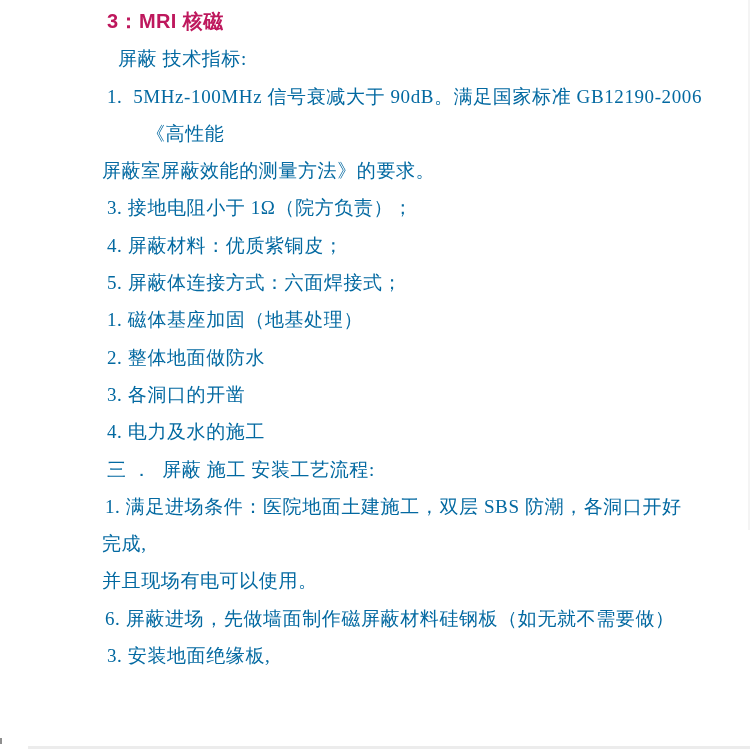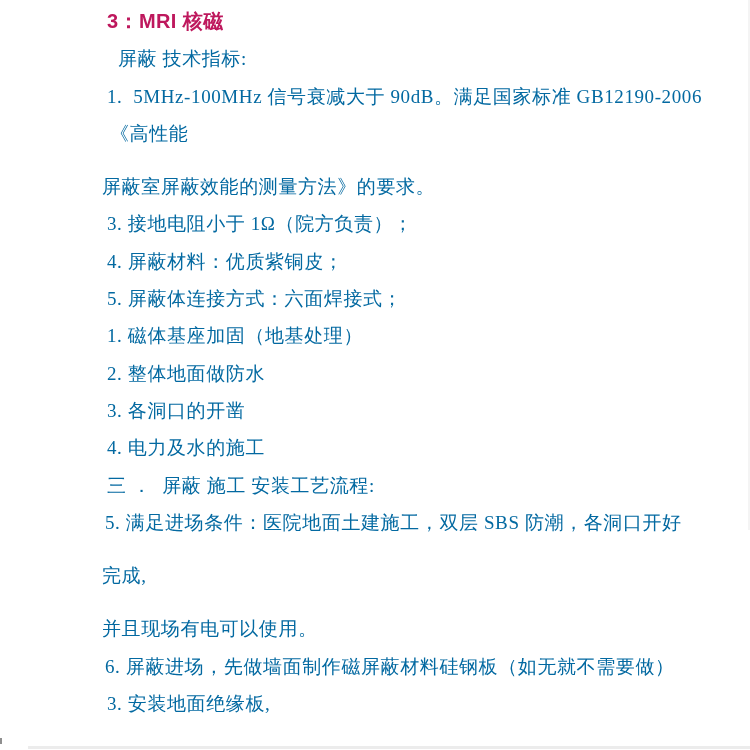--- a/index.html
+++ b/index.html
@@ -33,24 +33,24 @@
     white-space: pre;
     color: #0369a1;
   }
   .doc-title {
     font-family: "Liberation Sans", "DejaVu Sans", sans-serif;
     font-weight: 700;
     font-size: 20px;
     letter-spacing: 0.4px;
     color: #be185d;
   }
-  .ind0  { padding-left: 0px; margin-top: 16px; }
+  .ind0  { padding-left: 0px; }
   .ind3  { padding-left: 3px; }
   .ind5  { padding-left: 5px; }
-  .ind8  { padding-left: 8px; }
+  .ind8  { padding-left: 8px; margin-left: 36px; }
   .ind16 { padding-left: 16px; }
   
   .bottom-edge {
     position: absolute;
     left: 28px;
     right: 0;
     bottom: 1px;
     height: 3px;
     background: #ececec;
   }
@@ -82,21 +82,21 @@
     <div class="doc-line ind8">《高性能</div>
     <div class="doc-line ind0">屏蔽室屏蔽效能的测量方法》的要求。</div>
     <div class="doc-line ind5">3. 接地电阻小于 1Ω（院方负责）；</div>
     <div class="doc-line ind5">4. 屏蔽材料：优质紫铜皮；</div>
     <div class="doc-line ind5">5. 屏蔽体连接方式：六面焊接式；</div>
     <div class="doc-line ind5">1. 磁体基座加固（地基处理）</div>
     <div class="doc-line ind5">2. 整体地面做防水</div>
     <div class="doc-line ind5">3. 各洞口的开凿</div>
     <div class="doc-line ind5">4. 电力及水的施工</div>
     <div class="doc-line ind5">三 ．  屏蔽 施工 安装工艺流程:</div>
-    <div class="doc-line ind3">5. 满足进场条件：医院地面土建施工，双层 SBS 防潮，各洞口开好</div>
+    <div class="doc-line ind3">1. 满足进场条件：医院地面土建施工，双层 SBS 防潮，各洞口开好</div>
     <div class="doc-line ind0">完成,</div>
     <div class="doc-line ind0">并且现场有电可以使用。</div>
     <div class="doc-line ind3">6. 屏蔽进场，先做墙面制作磁屏蔽材料硅钢板（如无就不需要做）</div>
     <div class="doc-line ind5">3. 安装地面绝缘板,</div>
   </div>
 
   <div class="right-edge"></div>
   <div class="bottom-edge"></div>
   <div class="left-mark"></div>
 </div>

